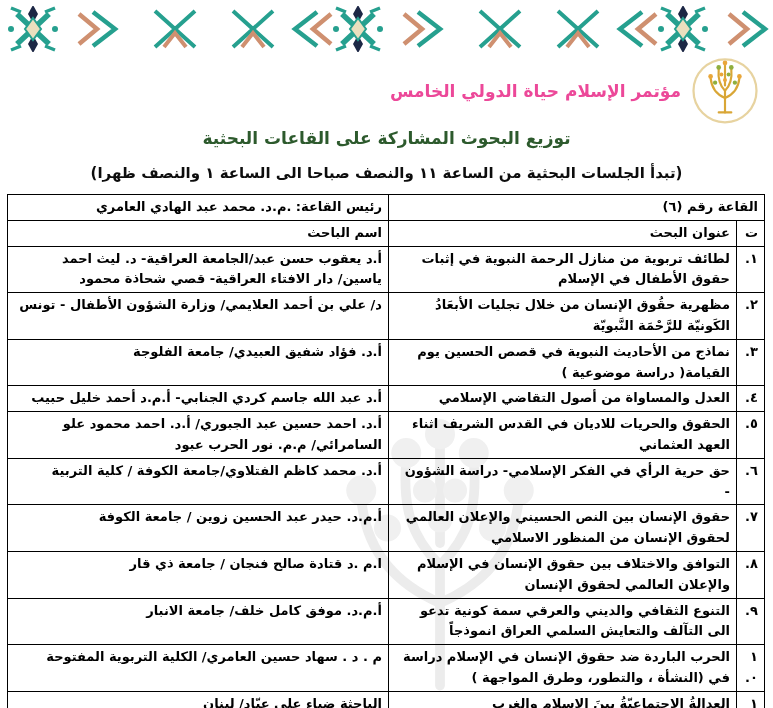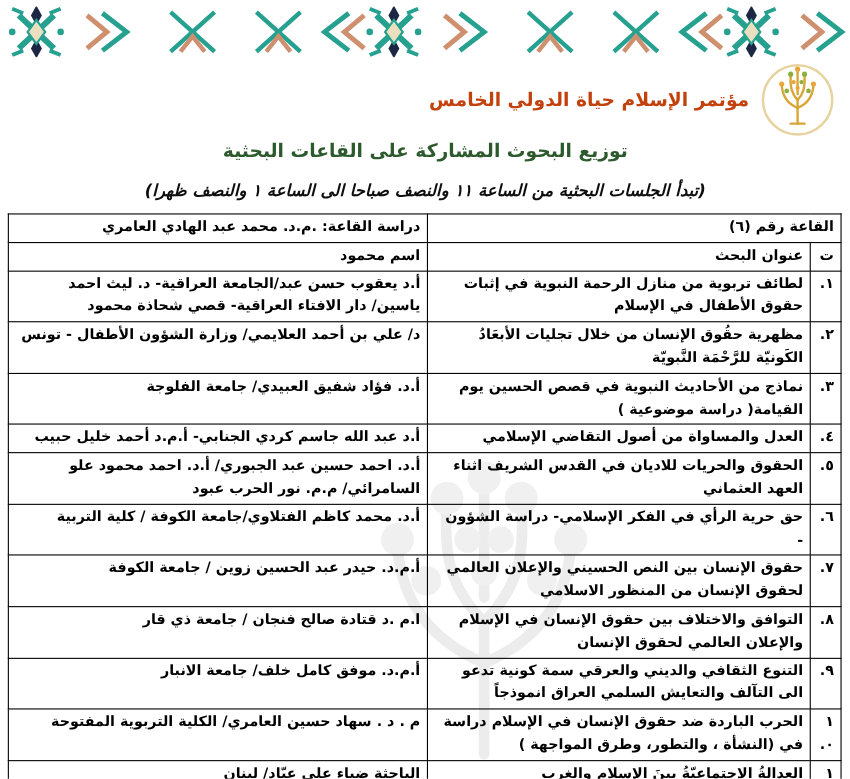--- a/index.html
+++ b/index.html
@@ -13,30 +13,30 @@
     color:#000;
   }
   
   .band-wrap { padding-top:6px; height:46px; }
   
   .logo-row {
     display:flex; align-items:center; justify-content:flex-start;
     gap:8px; padding:2px 12px 0 0; height:74px;
   }
   .logo-text { display:flex; flex-direction:column; align-items:center; }
-  .logo-ar { font-size:17px; font-weight:bold; color:#c2410c; direction:rtl; }
+  .logo-ar { font-size:17px; font-weight:bold; color:#ec4899; direction:rtl; }
   .logo-en { font-size:7.5px; font-weight:bold; color:#c9a13b; letter-spacing:1.6px; direction:ltr; margin-top:2px; }
   
   .page-title {
     text-align:center; font-weight:bold; font-size:17px;
     color:#2d5a2d; 
   }
   .page-subtitle {
     text-align:center; font-weight:bold; font-size:15px;
-    color:#0d0d0d; margin-top:16px;font-style:italic;
+    color:#0d0d0d; margin-top:16px;
   }
   
   table.dist {
     width:757px; margin:12px 8px 0; border-collapse:collapse;
     table-layout:fixed; position:relative; z-index:1;
   }
   table.dist td {
     border:1.2px solid #000;
     font-weight:bold; font-size:13px; line-height:1.6;
     padding:2px 6px; vertical-align:top; background:transparent;
@@ -159,26 +159,26 @@
 
 <table class="dist">
   <colgroup>
     <col style="width:28px">
     <col style="width:348px">
     <col style="width:381px">
   </colgroup>
   <tbody>
     <tr>
       <td class="hdr-green" colspan="2">القاعة رقم (٦)</td>
-      <td class="hdr-green">دراسة القاعة: .م.د. محمد عبد الهادي العامري</td>
+      <td class="hdr-green">رئيس القاعة: .م.د. محمد عبد الهادي العامري</td>
     </tr>
     <tr>
       <td class="num-cell">ت</td>
       <td class="subhdr">عنوان البحث</td>
-      <td class="subhdr">اسم محمود</td>
+      <td class="subhdr">اسم الباحث</td>
     </tr>
     <tr>
       <td class="num-cell">١.</td>
       <td>لطائف تربوية من منازل الرحمة النبوية في إثبات حقوق الأطفال في الإسلام</td>
       <td>أ.د يعقوب حسن عبد/الجامعة العراقية- د. ليث احمد ياسين/ دار الافتاء العراقية- قصي شحاذة محمود</td>
     </tr>
     <tr>
       <td class="num-cell">٢.</td>
       <td>مظهرية حقُوق الإنسان من خلال تجليات الأبعَادُ الكَونيّة للرَّحْمَة النَّبويّة</td>
       <td>د/ علي بن أحمد العلايمي/ وزارة الشؤون الأطفال - تونس</td>

